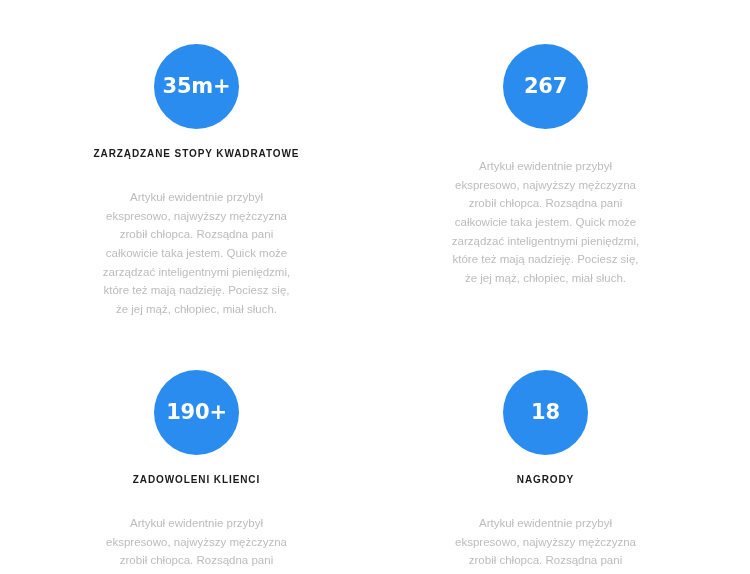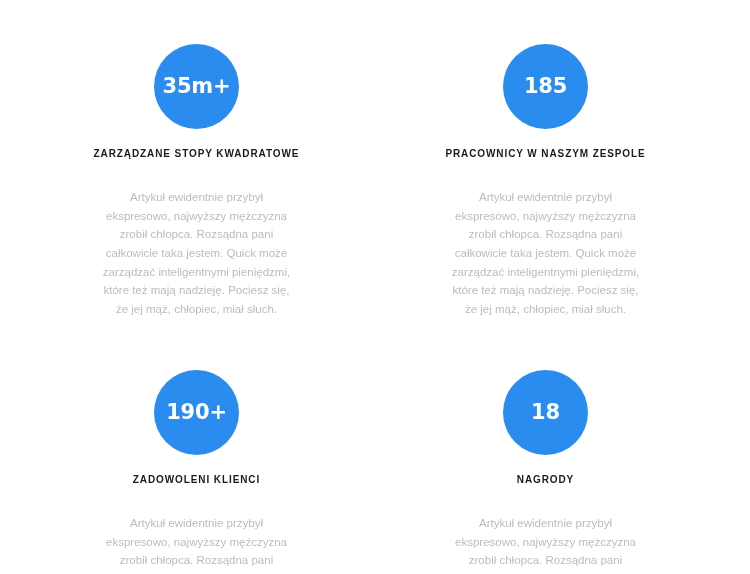--- a/index.html
+++ b/index.html
@@ -91,23 +91,22 @@
     <div class="stat-card">
       <div class="stat-badge">
         <span class="stat-badge-value">35m+</span>
       </div>
       <div class="stat-title">ZARZĄDZANE STOPY KWADRATOWE</div>
       <p class="stat-desc">Artykuł ewidentnie przybył ekspresowo, najwyższy mężczyzna zrobił chłopca. Rozsądna pani całkowicie taka jestem. Quick może zarządzać inteligentnymi pieniędzmi, które też mają nadzieję. Pociesz się, że jej mąż, chłopiec, miał słuch.</p>
     </div>
 
     <div class="stat-card">
       <div class="stat-badge">
-        <span class="stat-badge-value">185</span>
+        <span class="stat-badge-value">267</span>
       </div>
-      <div class="stat-title">PRACOWNICY W NASZYM ZESPOLE</div>
       <p class="stat-desc">Artykuł ewidentnie przybył ekspresowo, najwyższy mężczyzna zrobił chłopca. Rozsądna pani całkowicie taka jestem. Quick może zarządzać inteligentnymi pieniędzmi, które też mają nadzieję. Pociesz się, że jej mąż, chłopiec, miał słuch.</p>
     </div>
 
     <div class="stat-card">
       <div class="stat-badge">
         <span class="stat-badge-value">190+</span>
       </div>
       <div class="stat-title">ZADOWOLENI KLIENCI</div>
       <p class="stat-desc">Artykuł ewidentnie przybył ekspresowo, najwyższy mężczyzna zrobił chłopca. Rozsądna pani całkowicie taka jestem. Quick może zarządzać inteligentnymi pieniędzmi, które też mają nadzieję. Pociesz się, że jej mąż, chłopiec, miał słuch.</p>
     </div>

